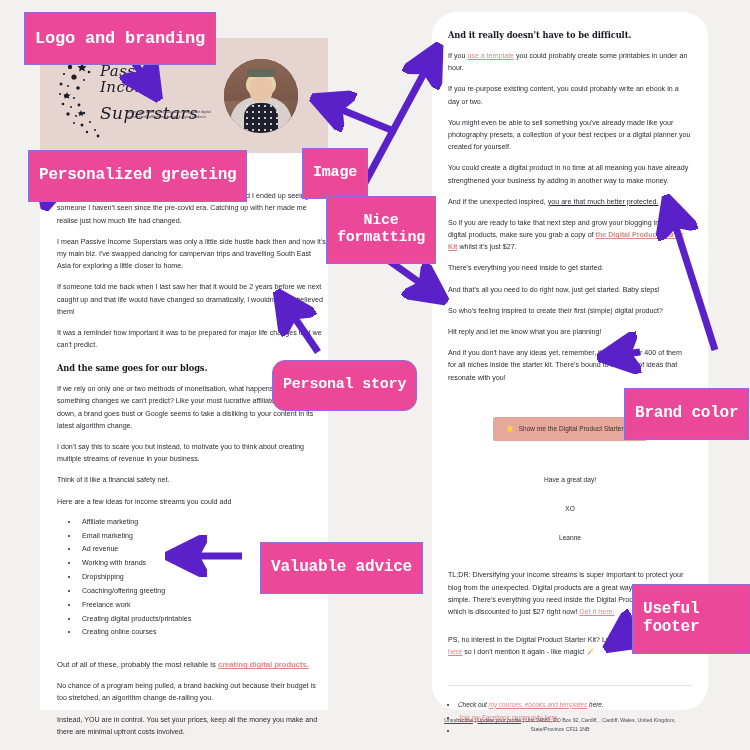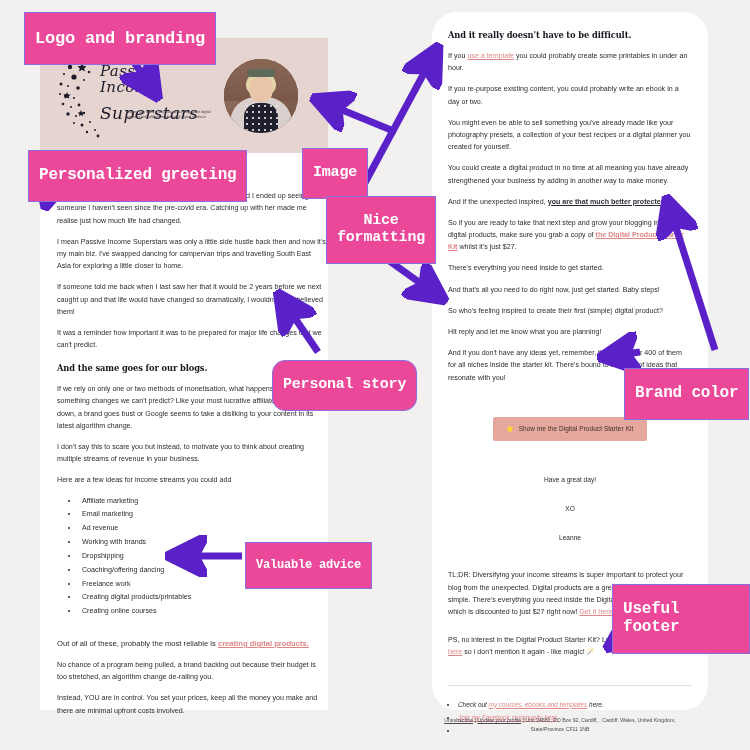--- a/index.html
+++ b/index.html
@@ -82,21 +82,21 @@
   .bullets { margin:4px 0 12px 22px; }
   .bullets li {
     font-size:7.1px;
     line-height:1.95;
     color:#2b2b33;
     list-style:disc;
     padding-left:3px;
   }
   .link-brand { color:#e08585; text-decoration:underline; }
   .link-brand-b { color:#e08585; font-weight:bold; text-decoration:underline; }
-  .u-plain { text-decoration:underline; color:#2b2b33;font-weight:bold; }
+  .u-plain { text-decoration:underline; color:#2b2b33; }
 
   
   #right-panel .body-col { padding:14px 16px 0 16px; }
 
   .cta-wrap { text-align:center; padding:24px 0 26px 0; }
   .cta-btn {
     display:inline-block;
     background:#e6a79c;
     color:#3d3129;
     font-size:6.4px;
@@ -219,29 +219,30 @@
     <p>Hey hey Nicola, Hows your week going?</p>
     <p>I went out for dinner with some of the girls the other night and I ended up seeing someone I haven't seen since the pre-covid era. Catching up with her made me realise just how much life had changed.</p>
     <p>I mean Passive Income Superstars was only a little side hustle back then and now it's my main biz. I've swapped dancing for campervan trips and travelling South East Asia for exploring a little closer to home.</p>
     <p>If someone told me back when I last saw her that it would be 2 years before we next caught up and that life would have changed so dramatically, I wouldn't have believed them!</p>
     <p>It was a reminder how important it was to be prepared for major life changes that we can't predict.</p>
 
     <div class="h-bold">And the same goes for our blogs.</div>
 
     <p>If we rely on only one or two methods of monetisation, what happens when something changes we can't predict? Like your most lucrative affiliate program shuts down, a brand goes bust or Google seems to take a disliking to your content in its latest algorithm change.</p>
     <p>I don't say this to scare you but instead, to motivate you to think about creating multiple streams of revenue in your business.</p>
+    <p>Think of it like a financial safety net.</p>
     <p class="tight">Here are a few ideas for income streams you could add</p>
 
     <ul class="bullets">
       <li>Affiliate marketing</li>
       <li>Email marketing</li>
       <li>Ad revenue</li>
       <li>Working with brands</li>
       <li>Dropshipping</li>
-      <li>Coaching/offering dancing</li>
+      <li>Coaching/offering greeting</li>
       <li>Freelance work</li>
       <li>Creating digital products/printables</li>
       <li>Creating online courses</li>
     </ul>
 
     <p style="margin-top:18px;font-size:7.6px;"><span>Out of all of these, probably the most reliable is </span><a href="#" class="link-brand-b">creating digital products.</a></p>
     <p>No chance of a program being pulled, a brand backing out because their budget is too stretched, an algorithm change de-railing you.</p>
     <p>Instead, YOU are in control. You set your prices, keep all the money you make and there are minimal upfront costs involved.</p>
   </div>
 </div>
@@ -314,15 +315,15 @@
     <path d="M660,612 L622,638"></path>
   </g>
 </svg>
 
 <div class="anno" style="left:24px; top:12px; font-size:17px;">Logo and branding</div>
 <div class="anno" style="left:302px; top:128px; font-size:15px;margin-top:20px;">Image</div>
 <div class="anno" style="left:28px; top:150px; font-size:16px;">Personalized greeting</div>
 <div class="anno" style="left:326px; top:196px; font-size:15px; text-align:center;">Nice
 formatting</div>
 <div class="anno" style="left:272px; top:360px; font-size:15px;border-radius:13px;">Personal story</div>
-<div class="anno" style="left:624px; top:368px; font-size:16px;">Brand color</div>
-<div class="anno" style="left:245px; top:542px; font-size:12px;">Valuable advice</div>
-<div class="anno" style="left:612px; top:584px; font-size:16px;">Useful footer</div>
+<div class="anno" style="left:624px; top:388px; font-size:16px;">Brand color</div>
+<div class="anno" style="left:260px; top:542px; font-size:16px;">Valuable advice</div>
+<div class="anno" style="left:632px; top:584px; font-size:16px;">Useful footer</div>
 
 </body></html>

